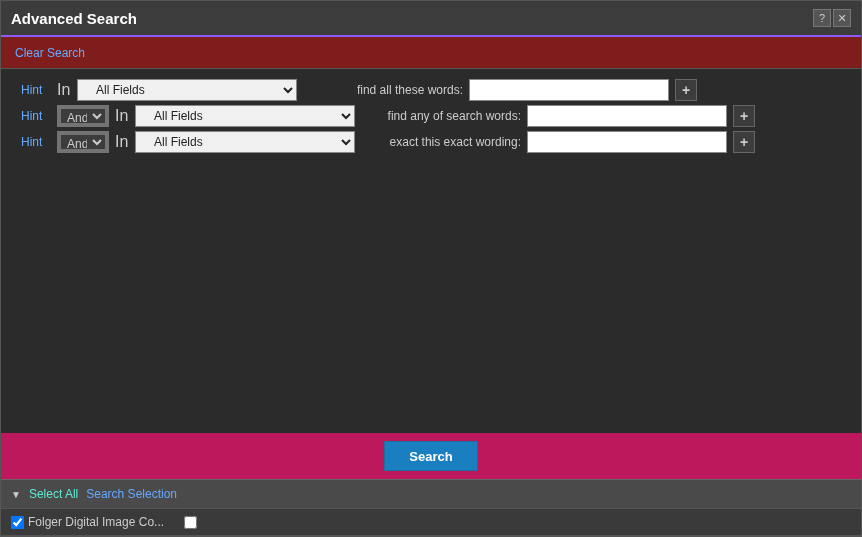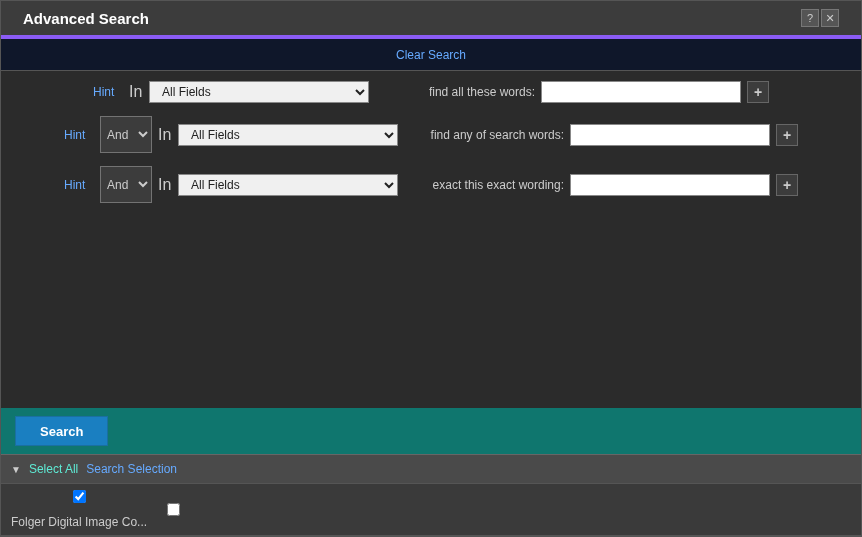--- a/index.html
+++ b/index.html
@@ -17,25 +17,25 @@
       width: 862px;
       height: 537px;
       background: #2b2b2b;
       border: 1px solid #555;
       display: flex;
       flex-direction: column;
     }
 
     .title-bar {
       background: #3c3c3c;
-      padding: 8px 22px;
+      padding: 8px 10px;
       display: flex;
       align-items: center;
       justify-content: space-between;
-      border-bottom: 4px solid #8b5cf6;
+      border-bottom: 2px solid #8b5cf6;
     }
 
     .title-text {
       color: #fff;
       font-size: 15px;
       font-weight: bold;
     }
 
     .title-buttons {
       display: flex;
@@ -56,83 +56,82 @@
     }
 
     .main-content {
       flex: 1;
       display: flex;
       flex-direction: column;
       padding: 0;
     }
 
     .search-bar-row {
-      background: #0f172a;
+      background: #7f1d1d;
       border-bottom: 1px solid #555;
-      padding: 4px 1px;
-      display: flex;
-      justify-content: center;
+      padding: 4px 14px;
+      display: flex;
+      justify-content: flex-start;
       align-items: center;
       height: 32px;
     }
 
     .clear-search-btn {
       color: #6af;
       font-size: 12px;
       cursor: pointer;
       text-decoration: none;
       background: none;
       border: none;
     }
 
     .search-fields {
       padding: 10px 20px;
       display: flex;
       flex-direction: column;
-      gap: 13px;
+      gap: 4px;
       background: #2b2b2b;
-      align-items: center;
     }
 
     .search-row {
       display: flex;
       align-items: center;
       gap: 6px;
     }
 
     .hint-label {
       color: #6af;
       font-size: 12px;
       width: 30px;
       text-align: left;
       cursor: pointer;
     }
 
     .operator-select {
       background: #3c3c3c;
-      border: 1px solid #737373;
+      border: 4px solid #737373;
       color: #ccc;
       font-size: 12px;
       padding: 1px 2px;
-      height: 37px;
+      height: 22px;
       width: 52px;
     }
 
     .in-label {
       color: #ccc;
       font-size: 16px;
       width: 14px;
     }
 
     .field-select {
       background: #f0f0f0;
       border: 1px solid #888;
       color: #222;
       font-size: 12px;
-      padding: 1px 8px;
+      padding: 1px 14px;
       height: 22px;
       width: 220px;
     }
 
     .search-desc {
       color: #ccc;
       font-size: 12px;
       width: 160px;
       text-align: right;
     }
@@ -161,22 +160,22 @@
       font-weight: bold;
     }
 
     .spacer {
       flex: 1;
     }
 
     .bottom-actions {
       padding: 8px 14px;
       display: flex;
-      justify-content: flex-start;
-      background: #0f766e;
+      justify-content: center;
+      background: #be185d;
     }
 
     .search-button {
       background: #1a7fc1;
       border: 1px solid #1a6fa0;
       color: #fff;
       font-size: 13px;
       font-weight: bold;
       padding: 6px 24px;
       cursor: pointer;
@@ -227,22 +226,21 @@
       padding: 6px 10px;
       display: flex;
       align-items: center;
       gap: 20px;
       border-bottom: 1px solid #555;
     }
 
     .collection-item {
       display: flex;
       align-items: center;
-      gap: 12px;
-      flex-direction: column;
+      gap: 4px;
     }
 
     .collection-checkbox {
       width: 13px;
       height: 13px;
       cursor: pointer;
     }
 
     .collection-label {
       color: #ccc;

